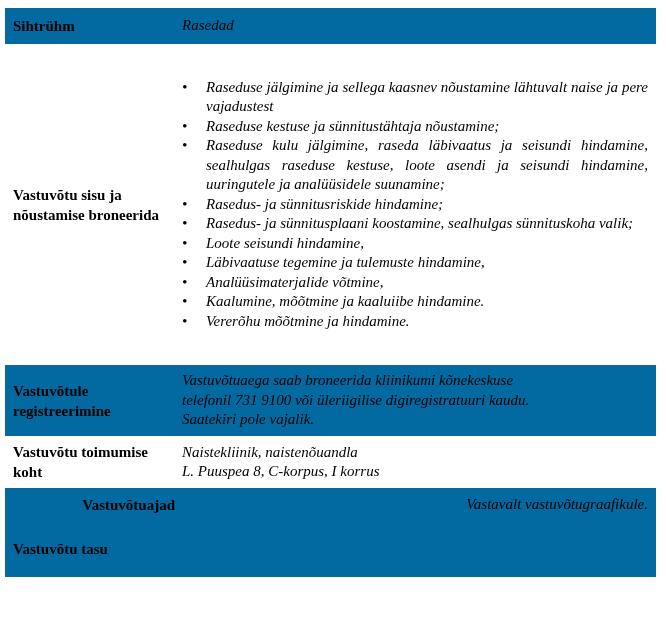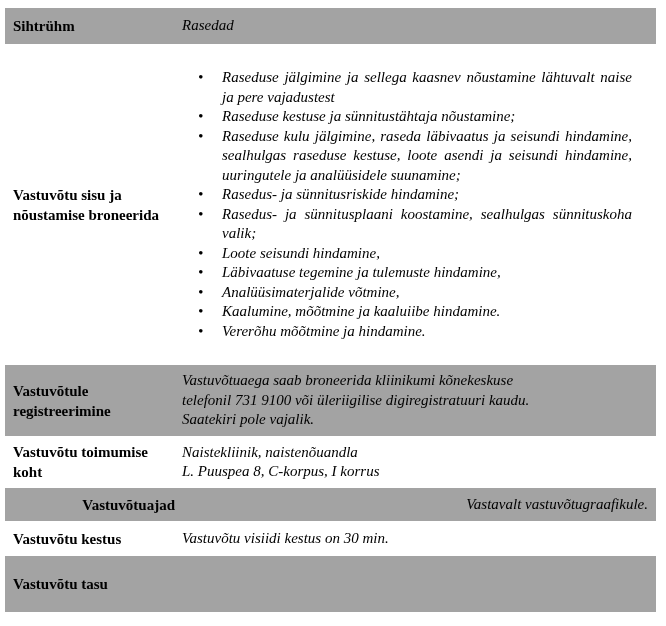--- a/index.html
+++ b/index.html
@@ -20,21 +20,21 @@
       left: 5px;
       top: 8px;
       width: 651px;
     }
     .row {
       display: flex;
       align-items: center;
       box-sizing: border-box;
     }
     .row.pink {
-      background: #a3a3a3;
+      background: #0369a1;
     }
     .label {
       width: 170px;
       flex: 0 0 170px;
       box-sizing: border-box;
       padding-left: 8px;
       font-weight: bold;
       font-size: 15px;
       line-height: 20px;
     }
@@ -44,21 +44,21 @@
       padding-left: 7px;
       padding-right: 8px;
       font-size: 15px;
       line-height: 19.5px;
       font-style: italic;
     }
     .value p {
       margin: 0;
     }
     ul.items {
-      margin: 16px;
+      margin: 0;
       padding: 0;
       list-style: none;
     }
     ul.items li {
       position: relative;
       padding-left: 24px;
       text-align: justify;
       line-height: 19.5px;
       font-size: 15px;
     }
@@ -120,22 +120,18 @@
       <p>Naistekliinik, naistenõuandla</p>
       <p>L. Puuspea 8, C-korpus, I korrus</p>
     </div>
   </div>
 
   <div class="row pink" id="r5">
     <div class="label">Vastuvõtuajad</div>
     <div class="value">Vastavalt vastuvõtugraafikule.</div>
   </div>
 
-  <div class="row" id="r6">
-    <div class="label">Vastuvõtu kestus</div>
-    <div class="value">Vastuvõtu visiidi kestus on 30 min.</div>
-  </div>
 
   <div class="row pink" id="r7">
     <div class="label">Vastuvõtu tasu</div>
   </div>
 
 </div>
 
 </body></html>

